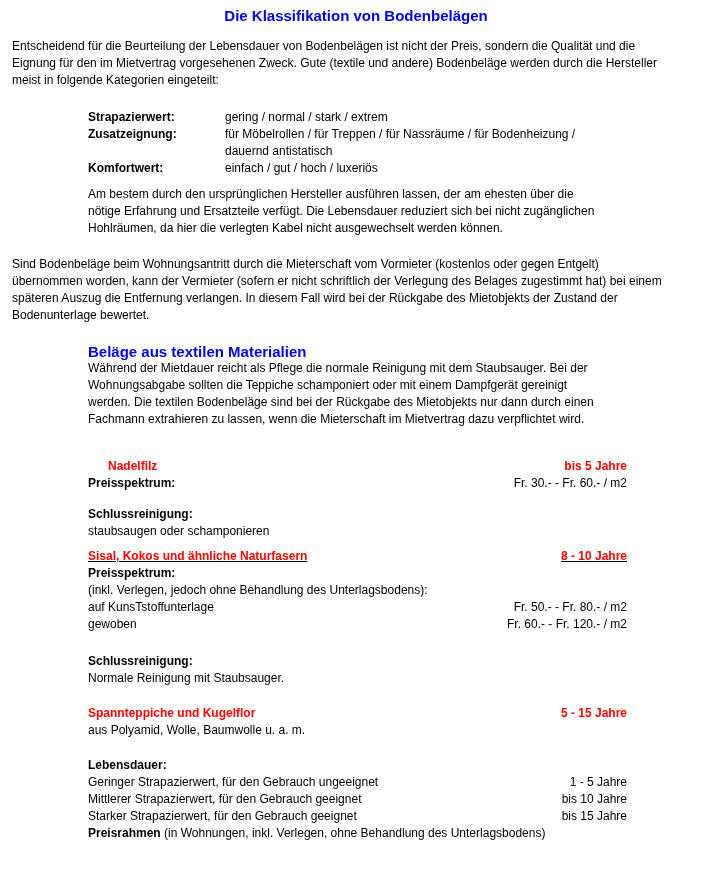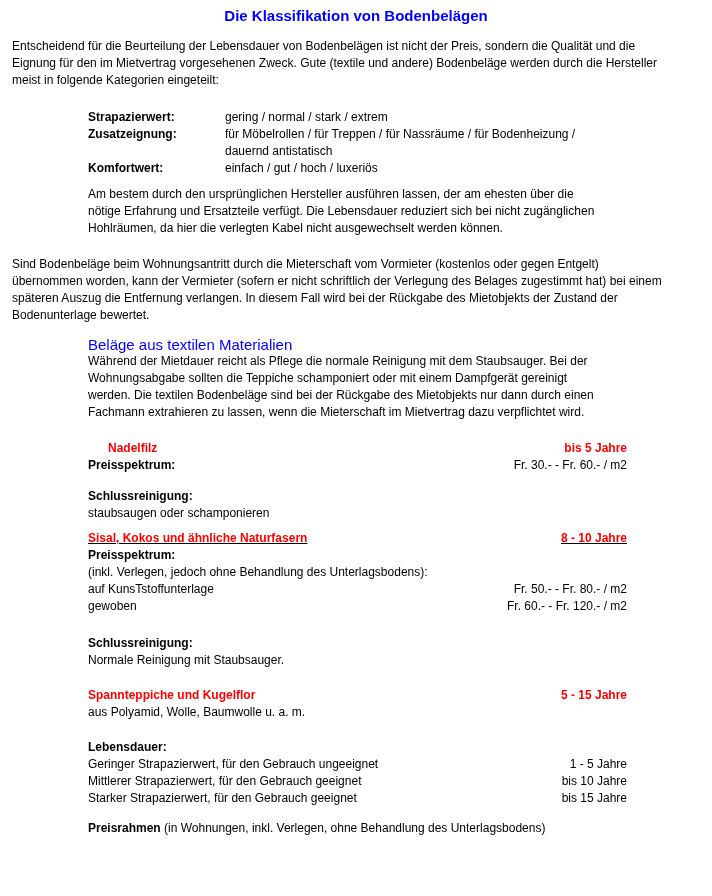--- a/index.html
+++ b/index.html
@@ -28,43 +28,43 @@
   .intro{margin-top:12px;}
   .takeover{margin-top:19px;}
   .note{margin-top:9px;margin-left:76px;}
 
   .cat-table{margin:20px 0 0 76px;}
   .cat-row{display:flex;align-items:flex-start;}
   .cat-label{width:137px;flex:0 0 137px;font-weight:bold;}
   .cat-value{flex:1;white-space:pre-line;}
 
   .section-heading{
-    margin:12px 0 0 76px;font-size:15px;line-height:17px;
-    font-weight:normal;color:var(--blue);
+    margin:19px 0 0 76px;font-size:15px;line-height:17px;
+    font-weight:bold;color:var(--blue);
   }
   .section-intro{margin-left:76px;margin-top:0;}
 
   .row{
     margin-left:76px;width:539px;
     display:flex;justify-content:space-between;align-items:flex-start;
   }
   .line{margin-left:76px;width:539px;}
   .bold{font-weight:bold;}
   .right-val{text-align:right;white-space:pre-line;}
 
   .mat-header .mat-name{color:var(--red);font-weight:bold;}
   .mat-header .mat-duration{color:var(--red);font-weight:bold;text-align:right;}
 
-  .mt-nadelfilz{margin-top:19px;padding-left:20px;}
+  .mt-nadelfilz{margin-top:30px;padding-left:20px;}
   .mt-cleaning{margin-top:14px;}
   .mt-sisal{margin-top:8px;text-decoration:underline;}
   .mt-cleaning2{margin-top:20px;}
   .mt-spann{margin-top:18px;}
   .mt-lebensdauer{margin-top:18px;}
-  .mt-preisrahmen{margin-top:13px;}
+  .mt-preisrahmen{}
 </style>
 </head>
 <body>
 
 <div class="page">
 
   <h1 class="doc-title">Die Klassifikation von Bodenbelägen</h1>
 
   <p class="para intro">Entscheidend für die Beurteilung der Lebensdauer von Bodenbelägen ist nicht der Preis, sondern die Qualität und die
 Eignung für den im Mietvertrag vorgesehenen Zweck. Gute (textile und andere) Bodenbeläge werden durch die Hersteller

